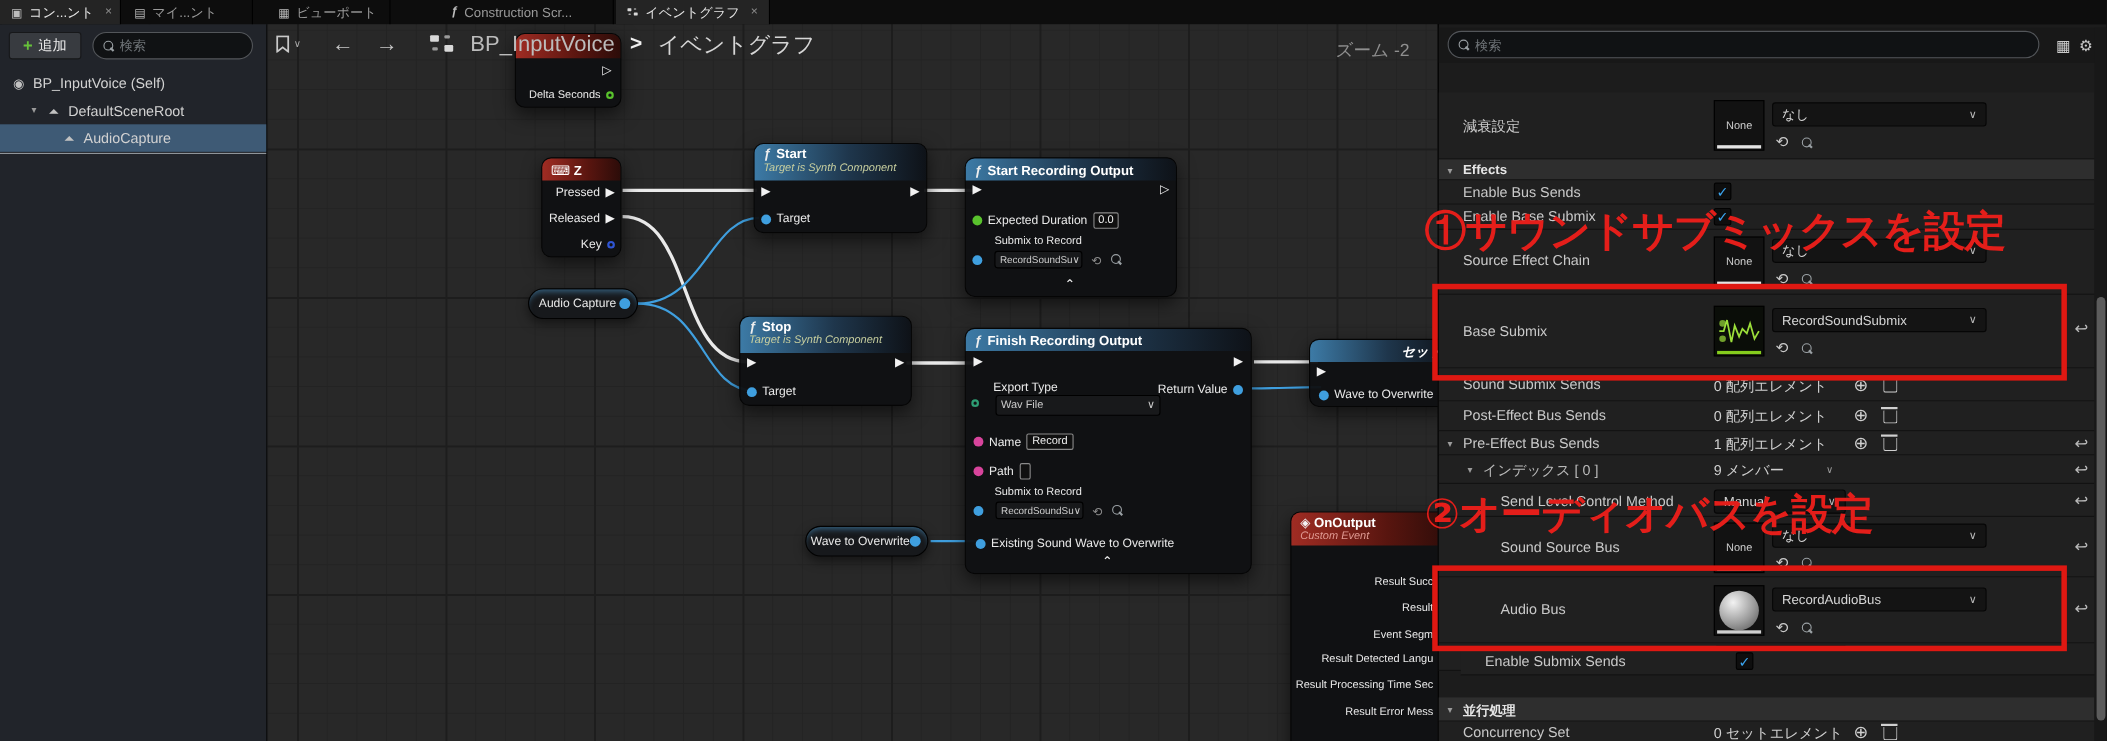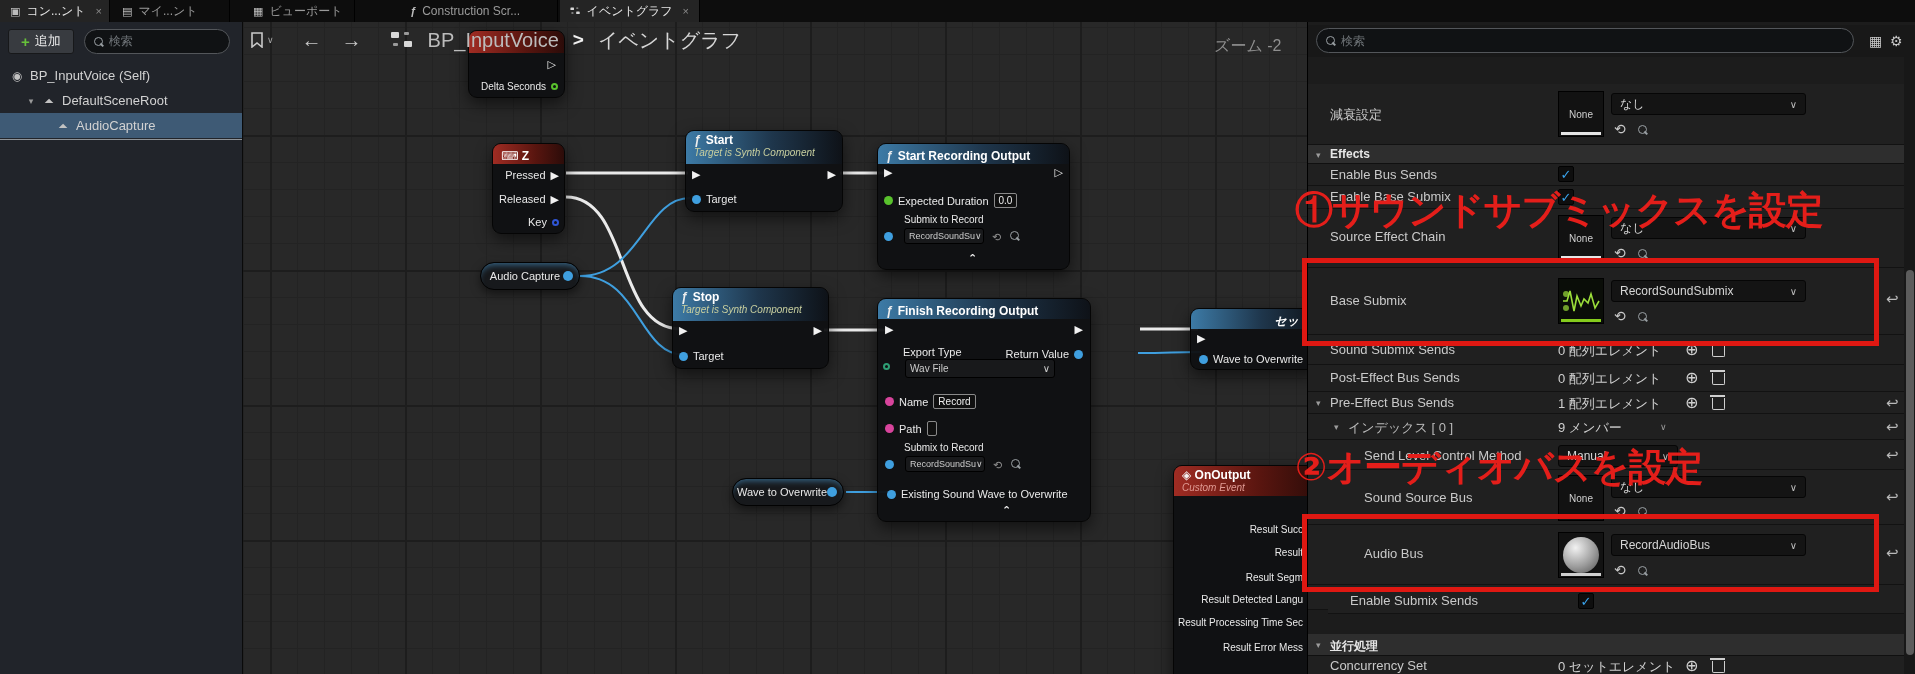--- a/index.html
+++ b/index.html
@@ -230,21 +230,21 @@
       </div>
     <div class="prow" style="right:6px;top:37px;">
         <span class="pin-exec">▶</span>
       </div>
     <div class="prow" style="left:6px;top:62px;">
       <span class="pin-dot c-blue"></span>
         <span>Target</span>
     </div>
   </div>
 
-  <div class="node" style="left:877px;top:298px;width:214px;height:224px;">
+  <div class="node" style="left:877px;top:298px;width:261px;height:224px;">
     <div class="nhead nh-blue" style="height:20px;">
       <span class="nh-title"><span class="fico">ƒ</span><span>Finish Recording Output</span></span>
     </div>
     <div class="prow" style="left:7px;top:25px;">
         <span class="pin-exec">▶</span>
       </div>
     <div class="prow" style="right:7px;top:25px;">
         <span class="pin-exec">▶</span>
       </div>
     <div class="prow" style="right:7px;top:49px;">
@@ -308,21 +308,21 @@
     </div>
   </div>
 
   <div class="node" style="left:1173px;top:465px;width:147px;height:250px;">
     <div class="nhead nh-red" style="height:30px;">
       <div class="nh-title"><span style="color:#f3f3f3;">◈</span> <span>OnOutput</span></div>
       <div class="nh-sub red">Custom Event</div>
     </div>
     <div class="prow" style="right:16px;top:58px;font-size:10px;">Result Succ</div>
     <div class="prow" style="right:16px;top:81px;font-size:10px;">Result</div>
-    <div class="prow" style="right:16px;top:106px;font-size:10px;">Result Segm</div>
+    <div class="prow" style="right:16px;top:106px;font-size:10px;">Event Segm</div>
     <div class="prow" style="right:16px;top:128px;font-size:10px;">Result Detected Langu</div>
     <div class="prow" style="right:16px;top:151px;font-size:10px;">Result Processing Time Sec</div>
     <div class="prow" style="right:16px;top:176px;font-size:10px;">Result Error Mess</div>
   </div>
 
   <div class="gtoolbar">
     <span style="display:flex;align-items:center;gap:3px;margin-left:7px;">
       <svg width="14" height="16" viewBox="0 0 14 16">
           <path d="M2 1h10v14l-5-4-5 4z" fill="none" stroke="#c9c9c9" stroke-width="1.6"></path>
         </svg>

